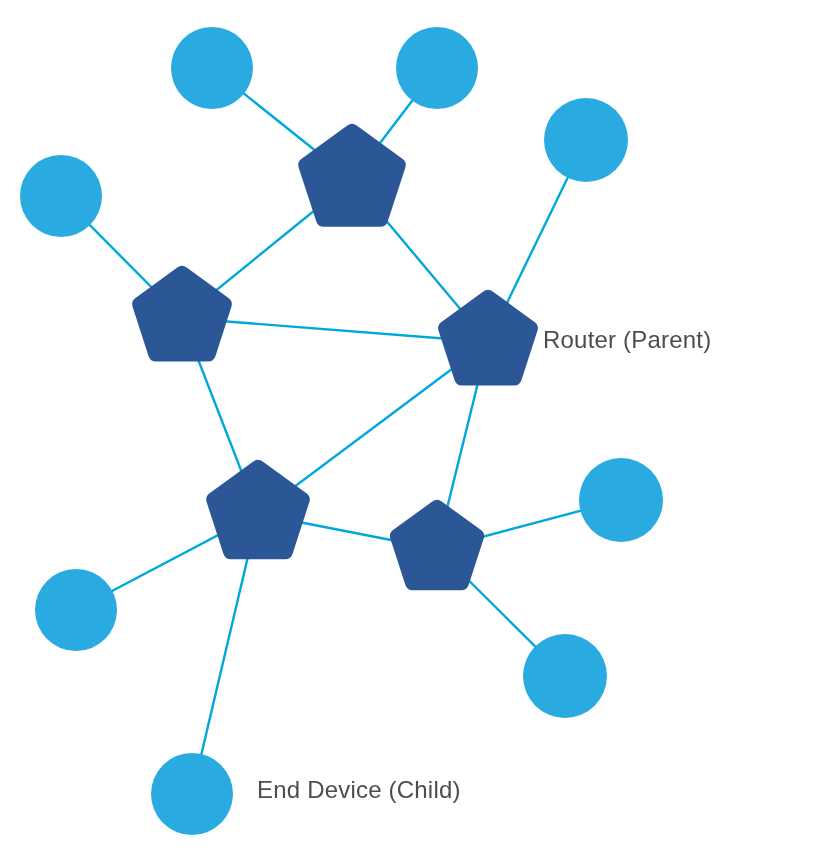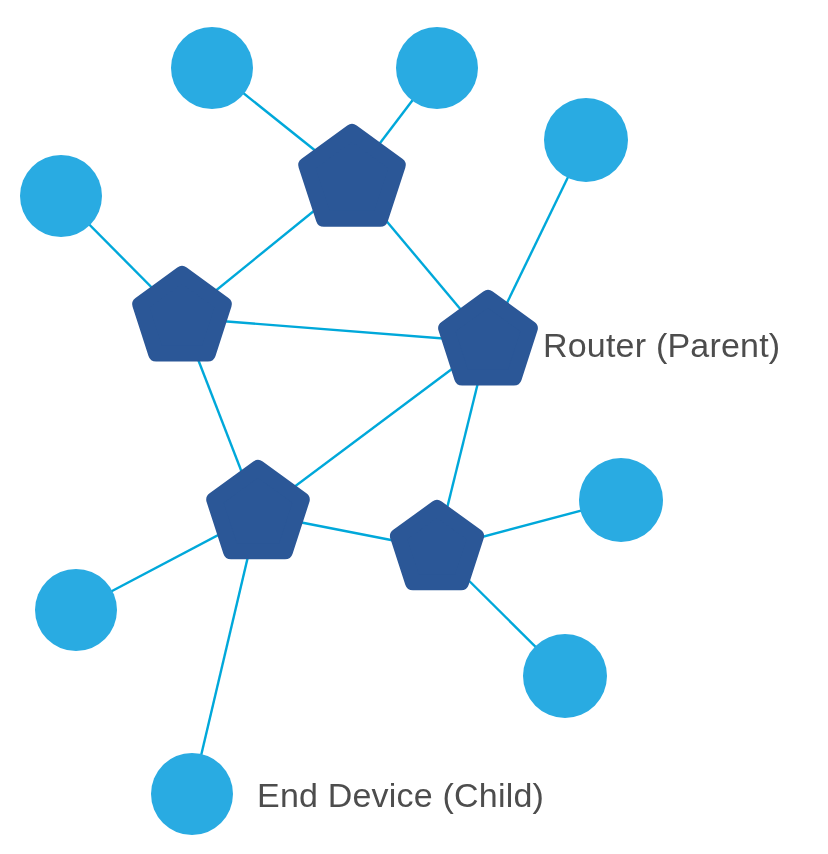--- a/index.html
+++ b/index.html
@@ -16,21 +16,21 @@
     overflow: hidden;
   }
   svg.net {
     position: absolute;
     left: 0;
     top: 0;
   }
   .node-label {
     position: absolute;
     color: #4d4d4d;
-    font-size: 34px;
+    font-size: 24px;
     font-weight: 400;
     white-space: nowrap;
     letter-spacing: 0.2px;
   }
   #label-router { left: 543px; top: 326px; }
   #label-end-device { left: 257px; top: 776px; text-align: right; }
 </style>
 </head>
 <body>
 

